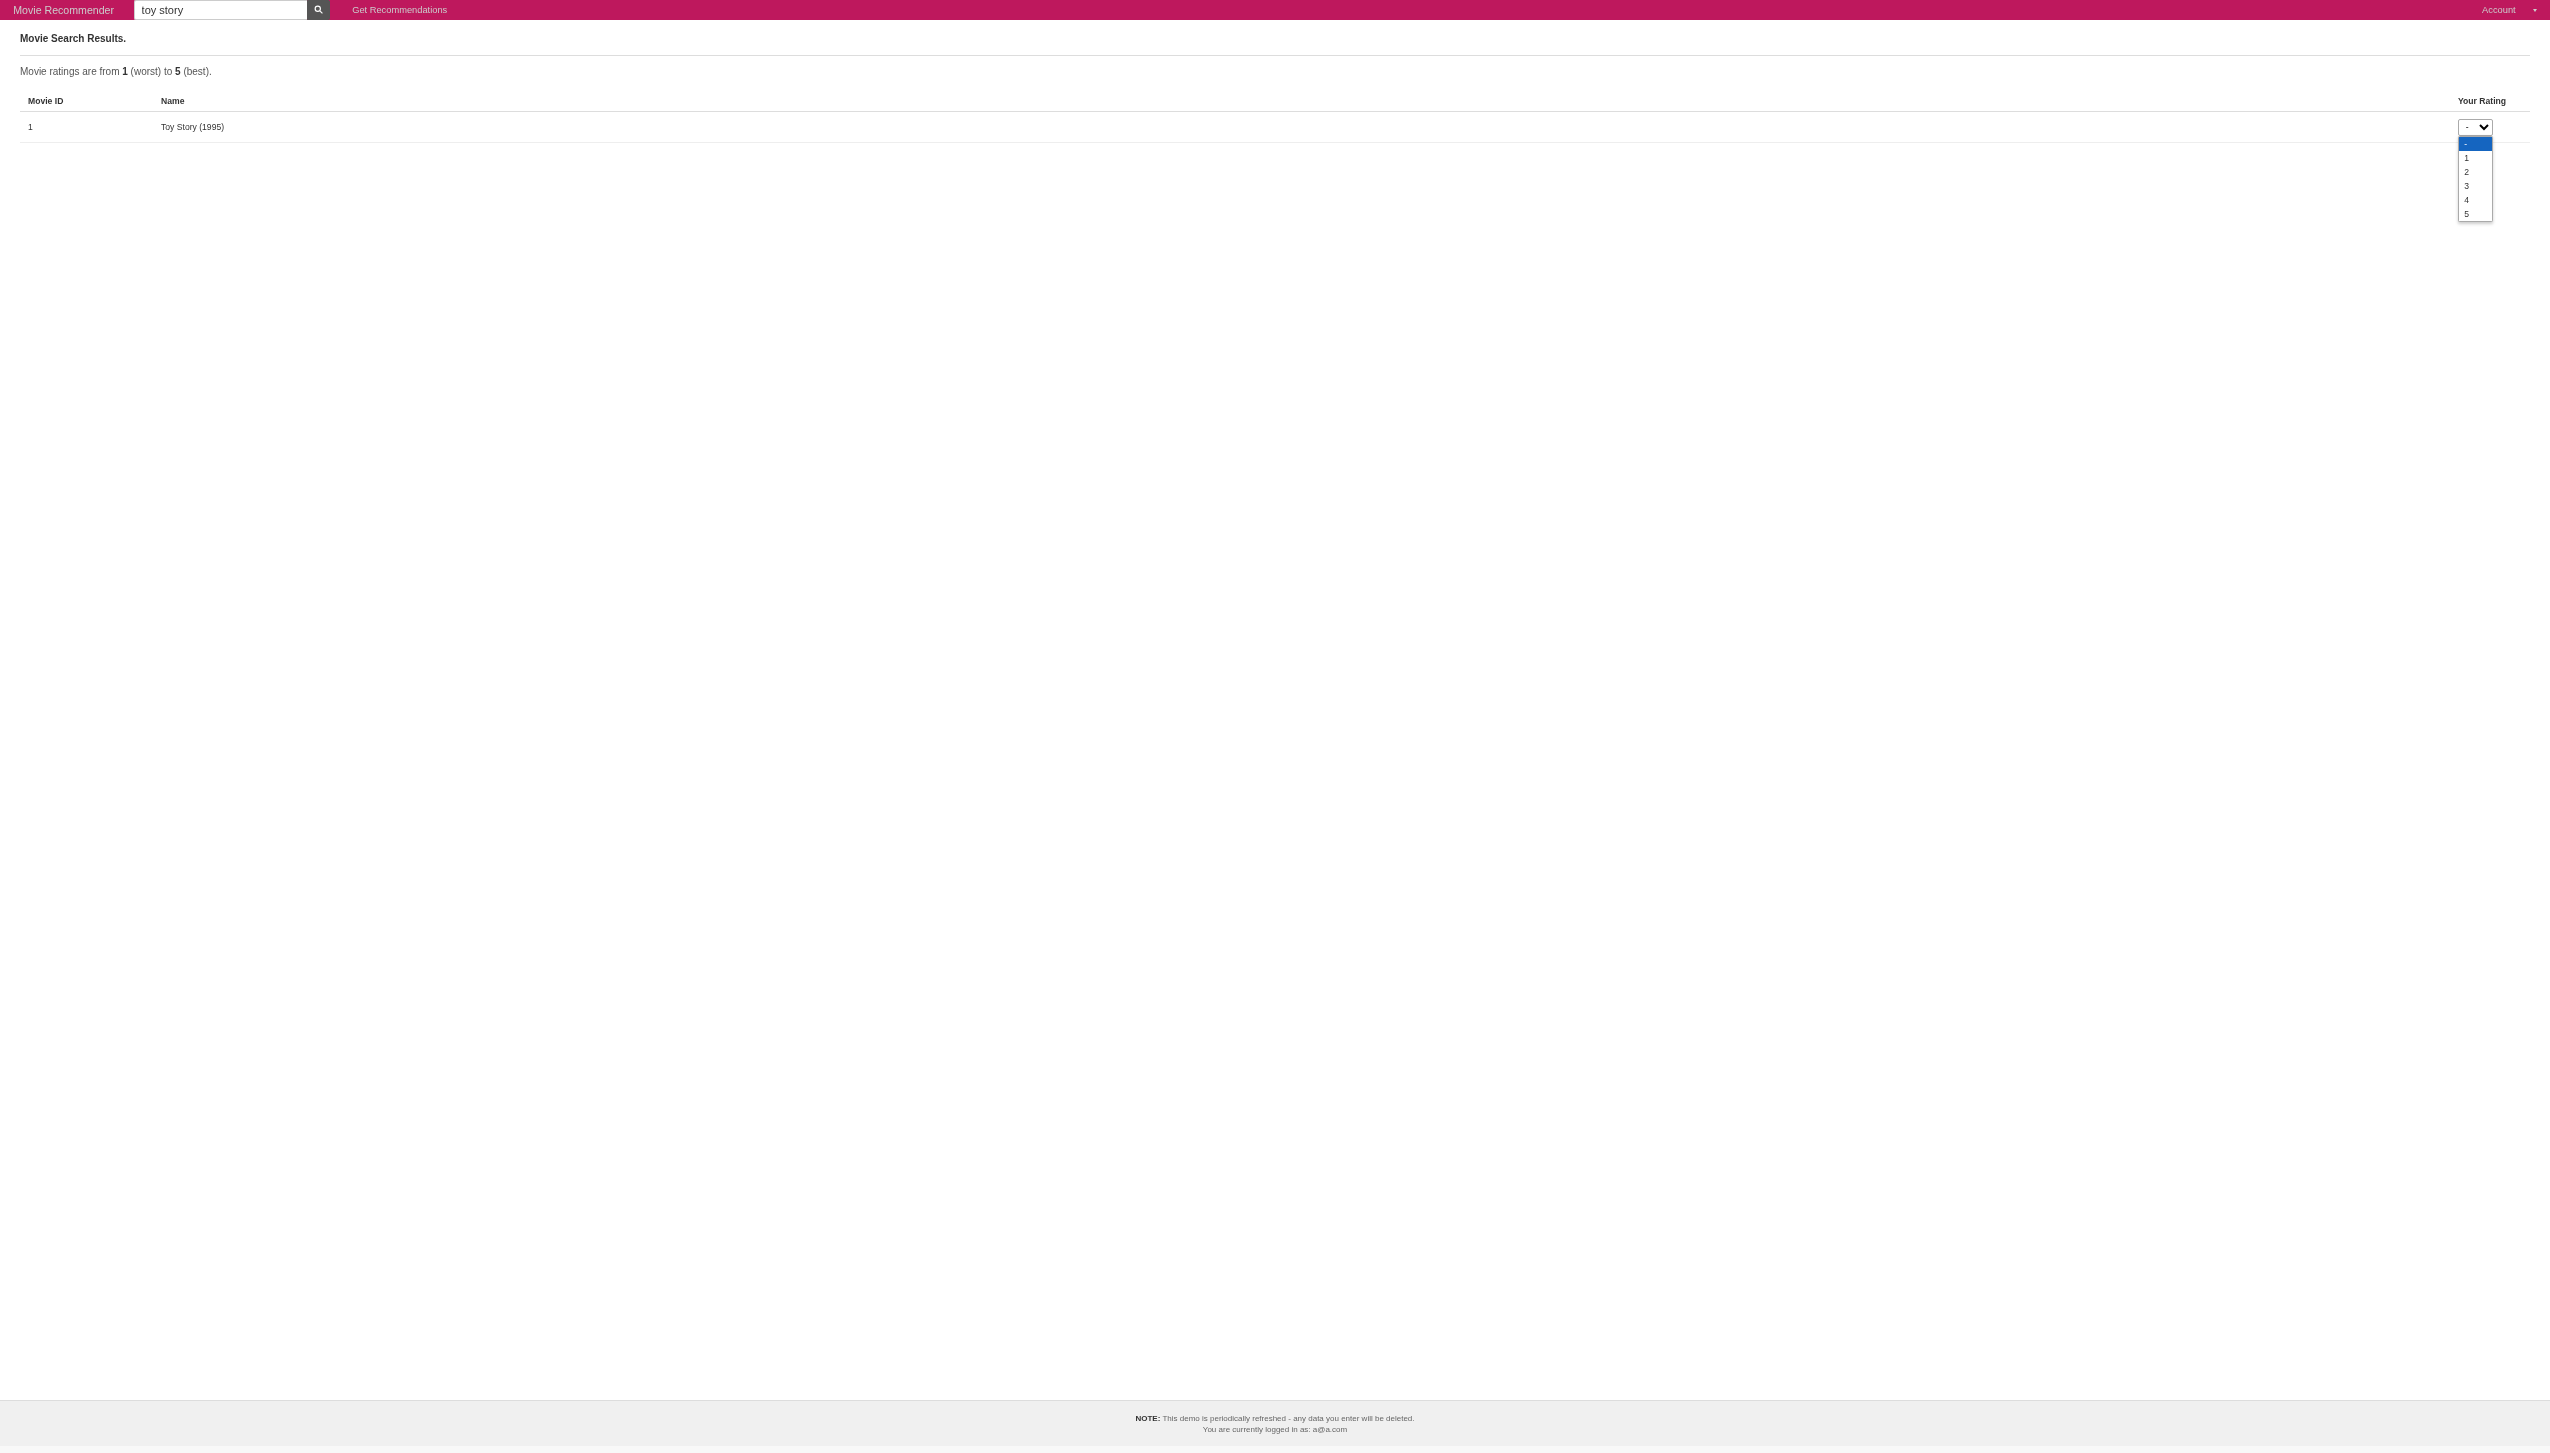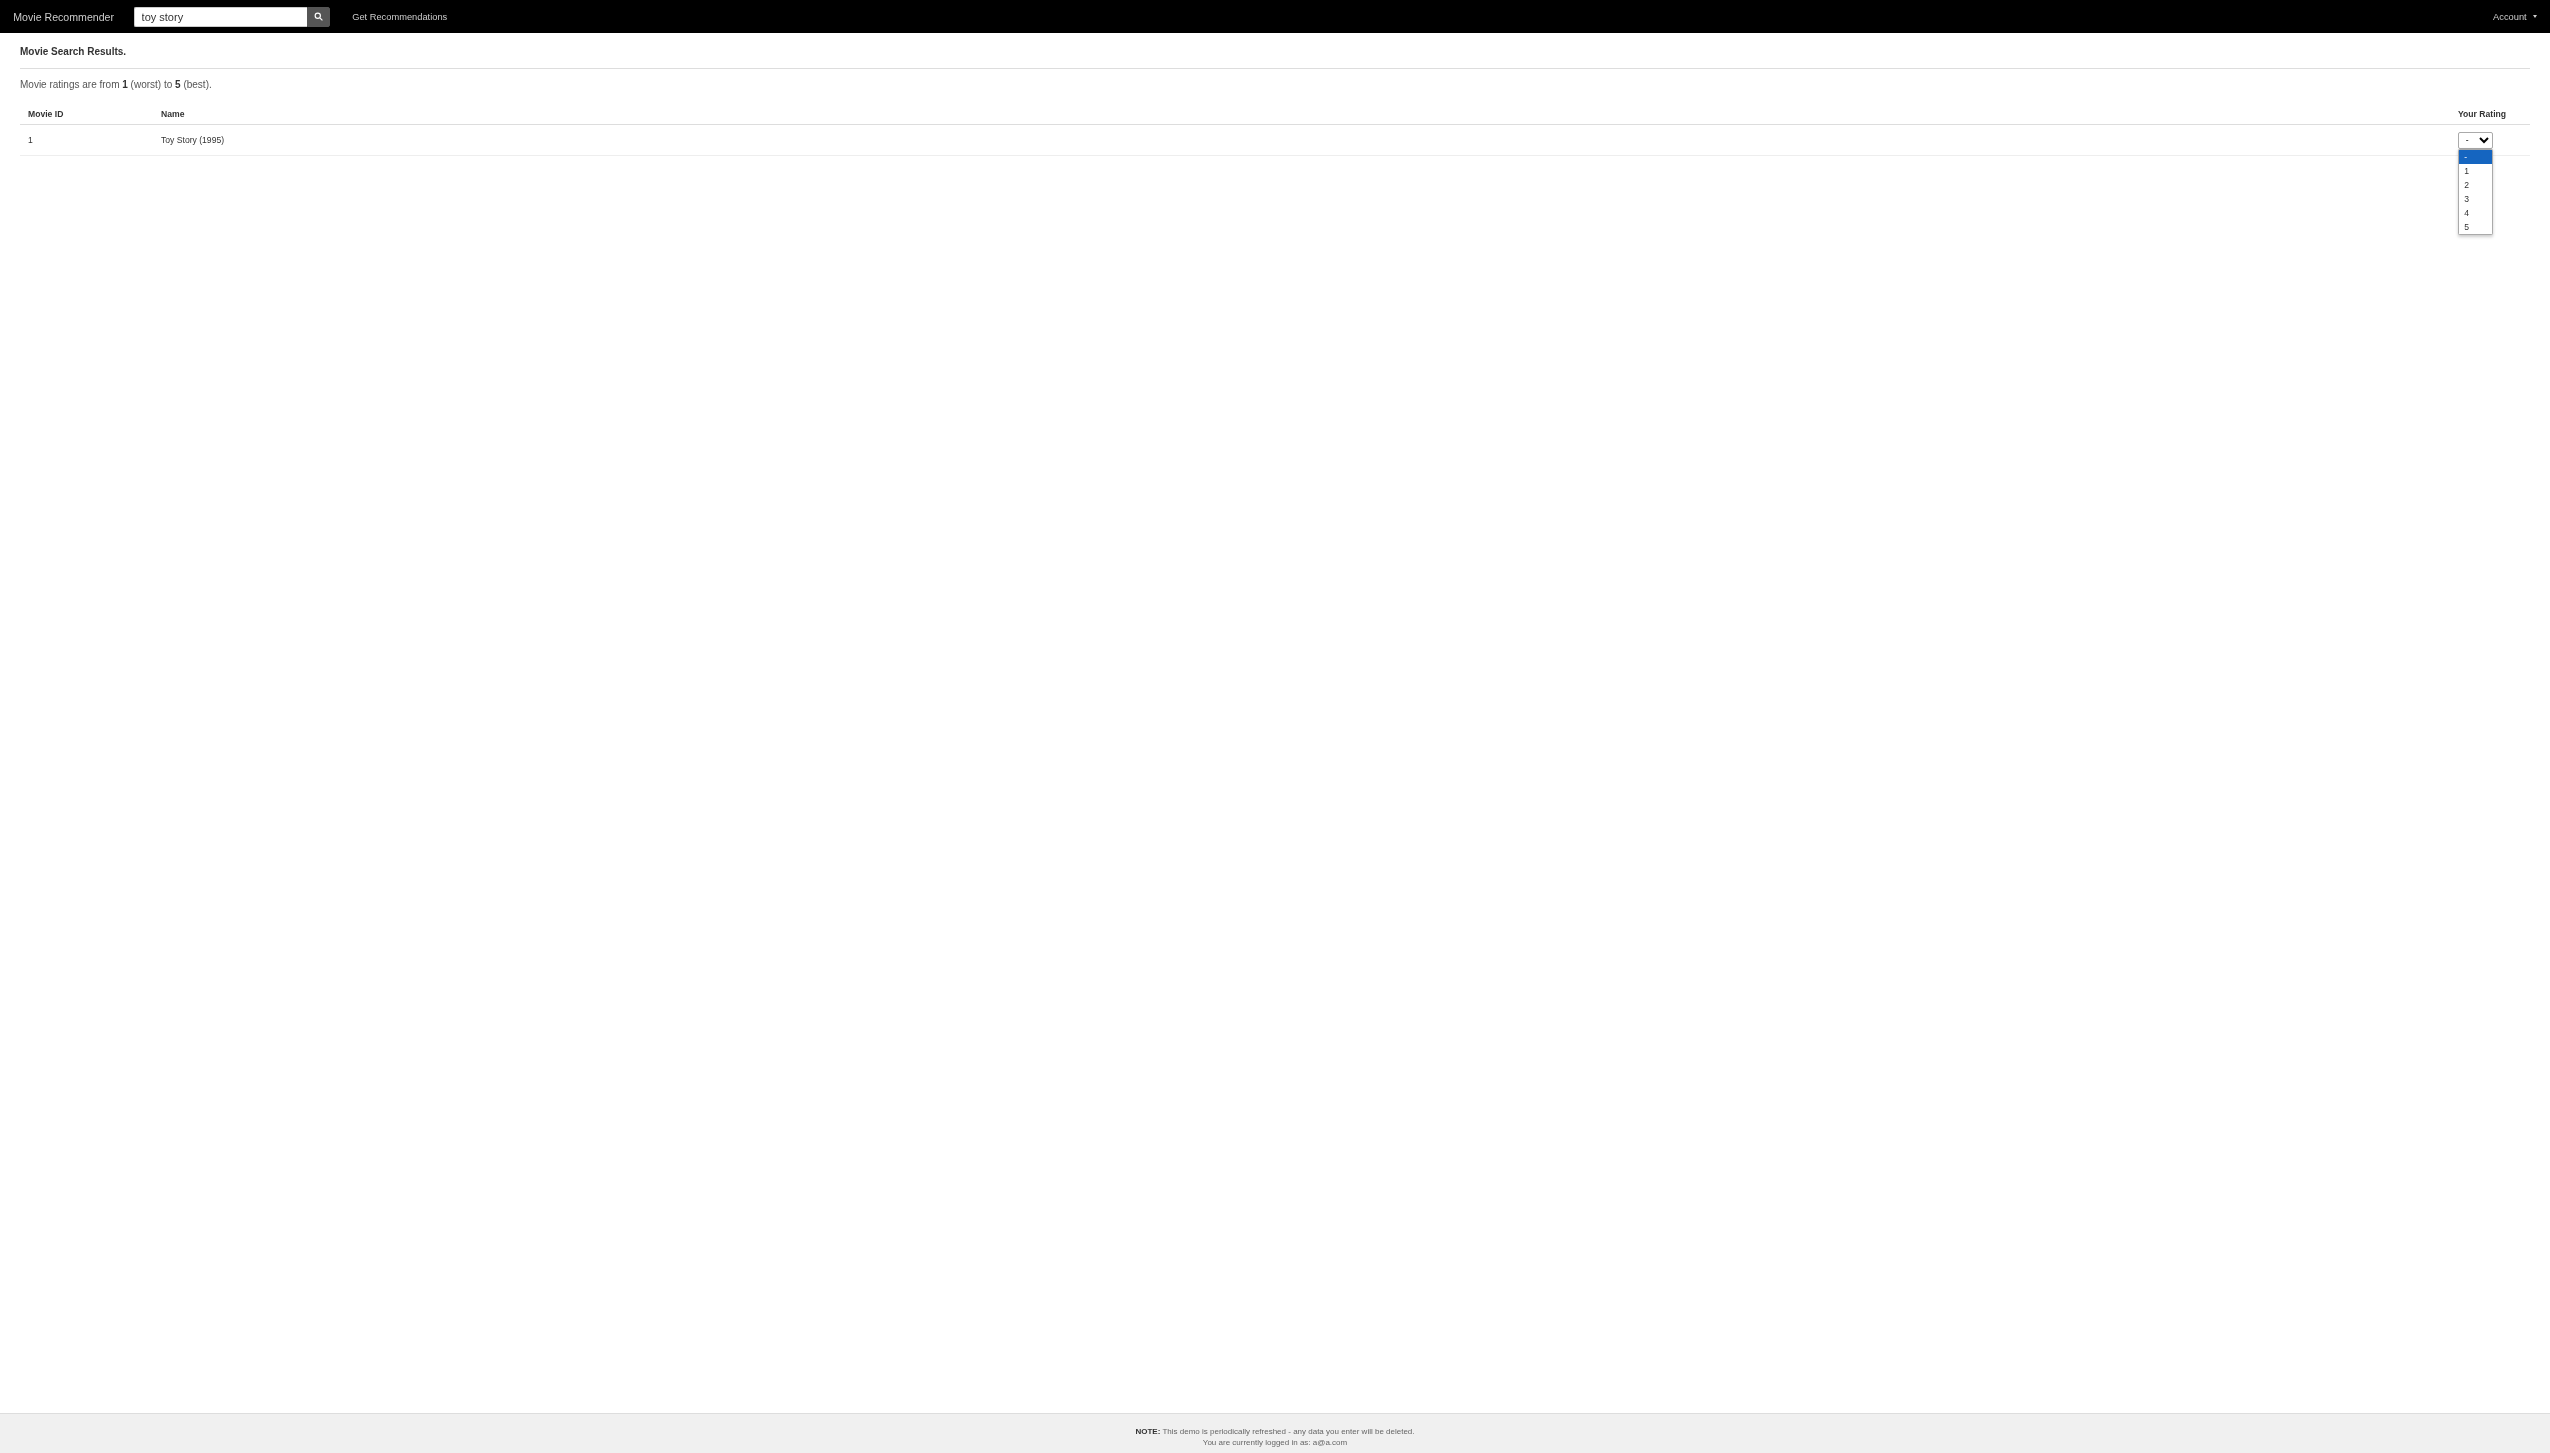--- a/index.html
+++ b/index.html
@@ -10,25 +10,25 @@
 
     body {
       font-family: -apple-system, BlinkMacSystemFont, "Segoe UI", Helvetica, Arial, sans-serif;
       font-size: 9.3px;
       background: #f8f8f8;
       color: #333;
     }
 
     
     .navbar {
-      background-color: #000000;
+      background-color: #be185d;
       display: flex;
       align-items: center;
       padding: 0 13.3px;
-      height: 33px;
+      height: 20px;
       color: #ccc;
     }
 
     .navbar-brand {
       color: #ccc;
       font-size: 10.6px;
       font-weight: normal;
       margin-right: 20px;
       white-space: nowrap;
     }
@@ -83,21 +83,21 @@
       display: flex;
       align-items: center;
     }
 
     .account-dropdown {
       color: #ccc;
       font-size: 9.3px;
       cursor: pointer;
       display: flex;
       align-items: center;
-      gap: 4px;
+      gap: 15px;
     }
 
     .caret {
       display: inline-block;
       width: 0;
       height: 0;
       border-left: 2.7px solid transparent;
       border-right: 2.7px solid transparent;
       border-top: 3.3px solid #ccc;
       margin-left: 2px;

